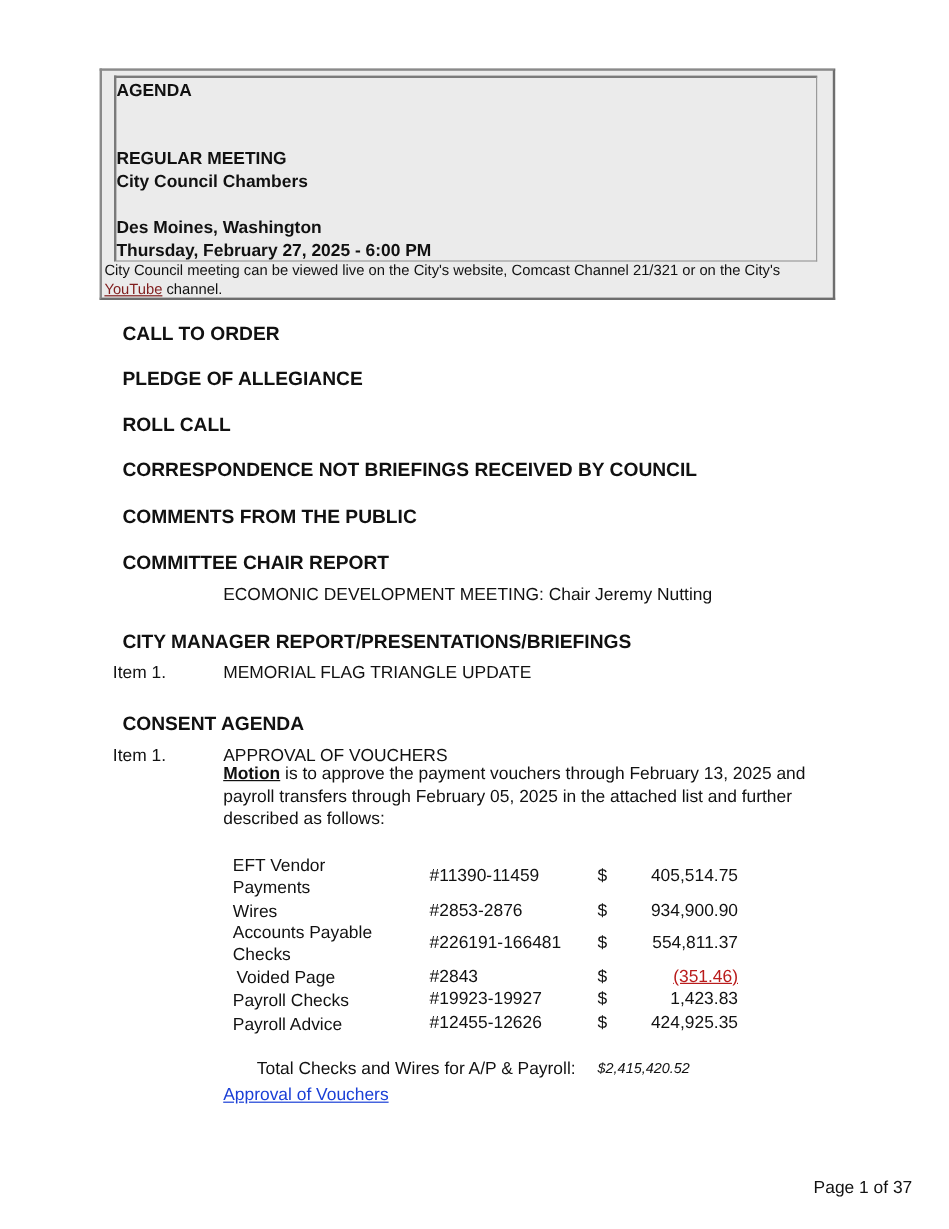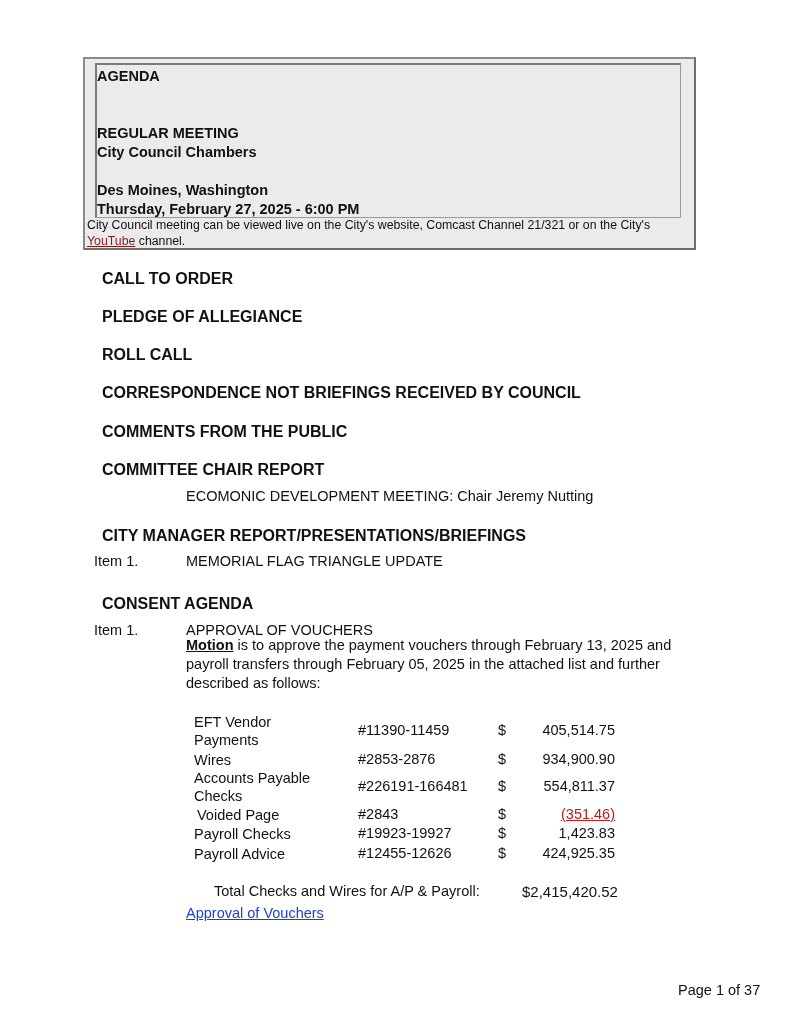--- a/index.html
+++ b/index.html
@@ -16,21 +16,21 @@
   .item-num { position: absolute; left: 94px; font-size: 14.5px; }
   .item-text { position: absolute; left: 186px; font-size: 14.5px; }
   .motion { position: absolute; left: 186px; top: 636px; width: 500px; font-size: 14.5px; line-height: 19px; }
   .motion b { text-decoration: underline; }
   .v-label { position: absolute; left: 194px; font-size: 14.5px; line-height: 18px; }
   .v-num { position: absolute; left: 358px; font-size: 14.5px; text-align: right; }
   .v-dollar { position: absolute; left: 525px; font-size: 14.5px; }
   .v-amt { position: absolute; right: 176px; font-size: 14.5px; text-align: right; }
   .neg { color: #b91c1c; text-decoration: underline; }
   .total-label { position: absolute; left: 186px; top: 883px; font-size: 14.5px; margin-left: 28px; }
-  .total-value { position: absolute; left: 522px; top: 883px; font-size: 15px; }
+  .total-value { position: absolute; left: 498px; top: 883px; font-size: 12px; font-style: italic; }
   .approval-link { position: absolute; left: 186px; top: 905px; font-size: 14.5px; color: #1a3fd6; text-decoration: underline; }
   .page-num { position: absolute; left: 678px; top: 982px; font-size: 14.5px; }
 </style>
 </head>
 <body>
 
 <div class="outer-box">
   <div class="inner-box">
     <div class="hdr-line" style="top:3px">AGENDA</div>
     <div class="hdr-line" style="top:79px">City Council Chambers</div>

